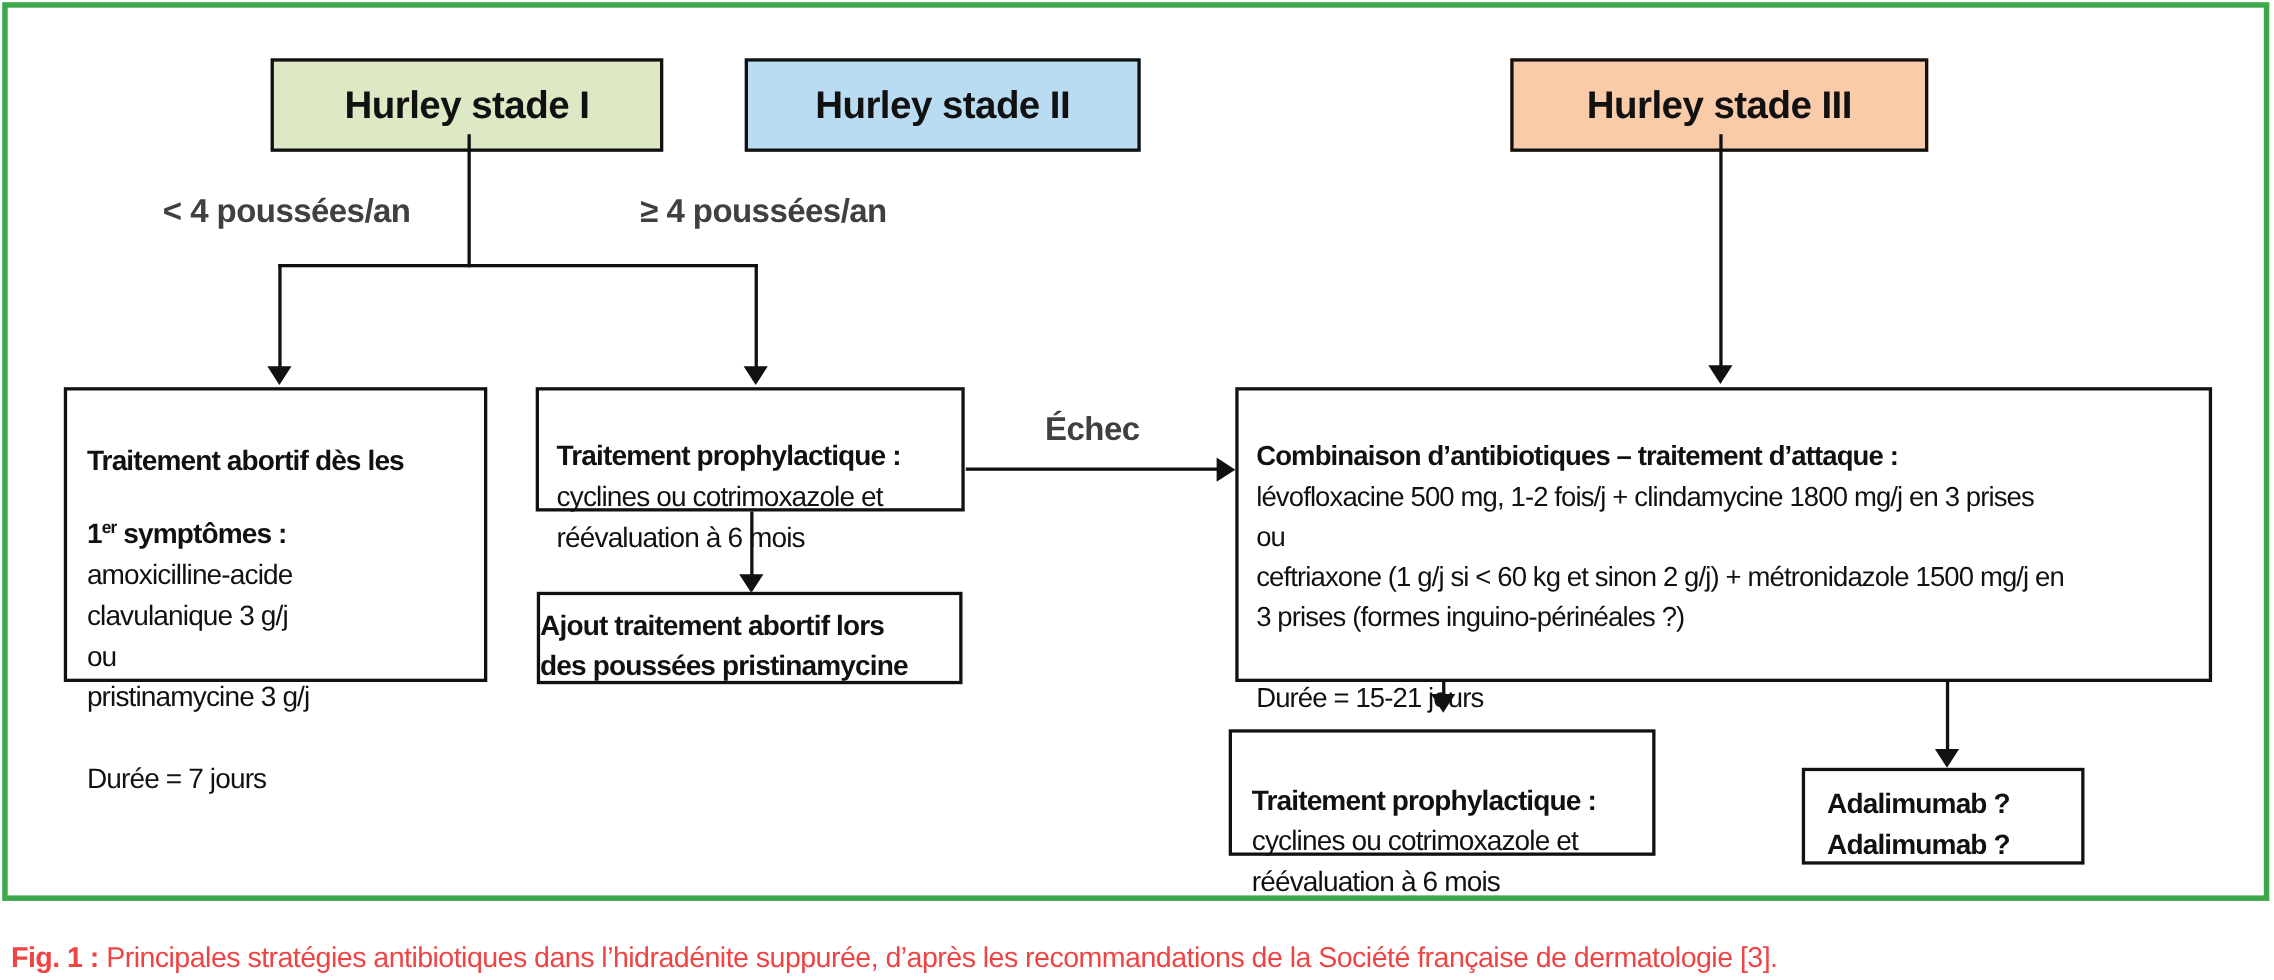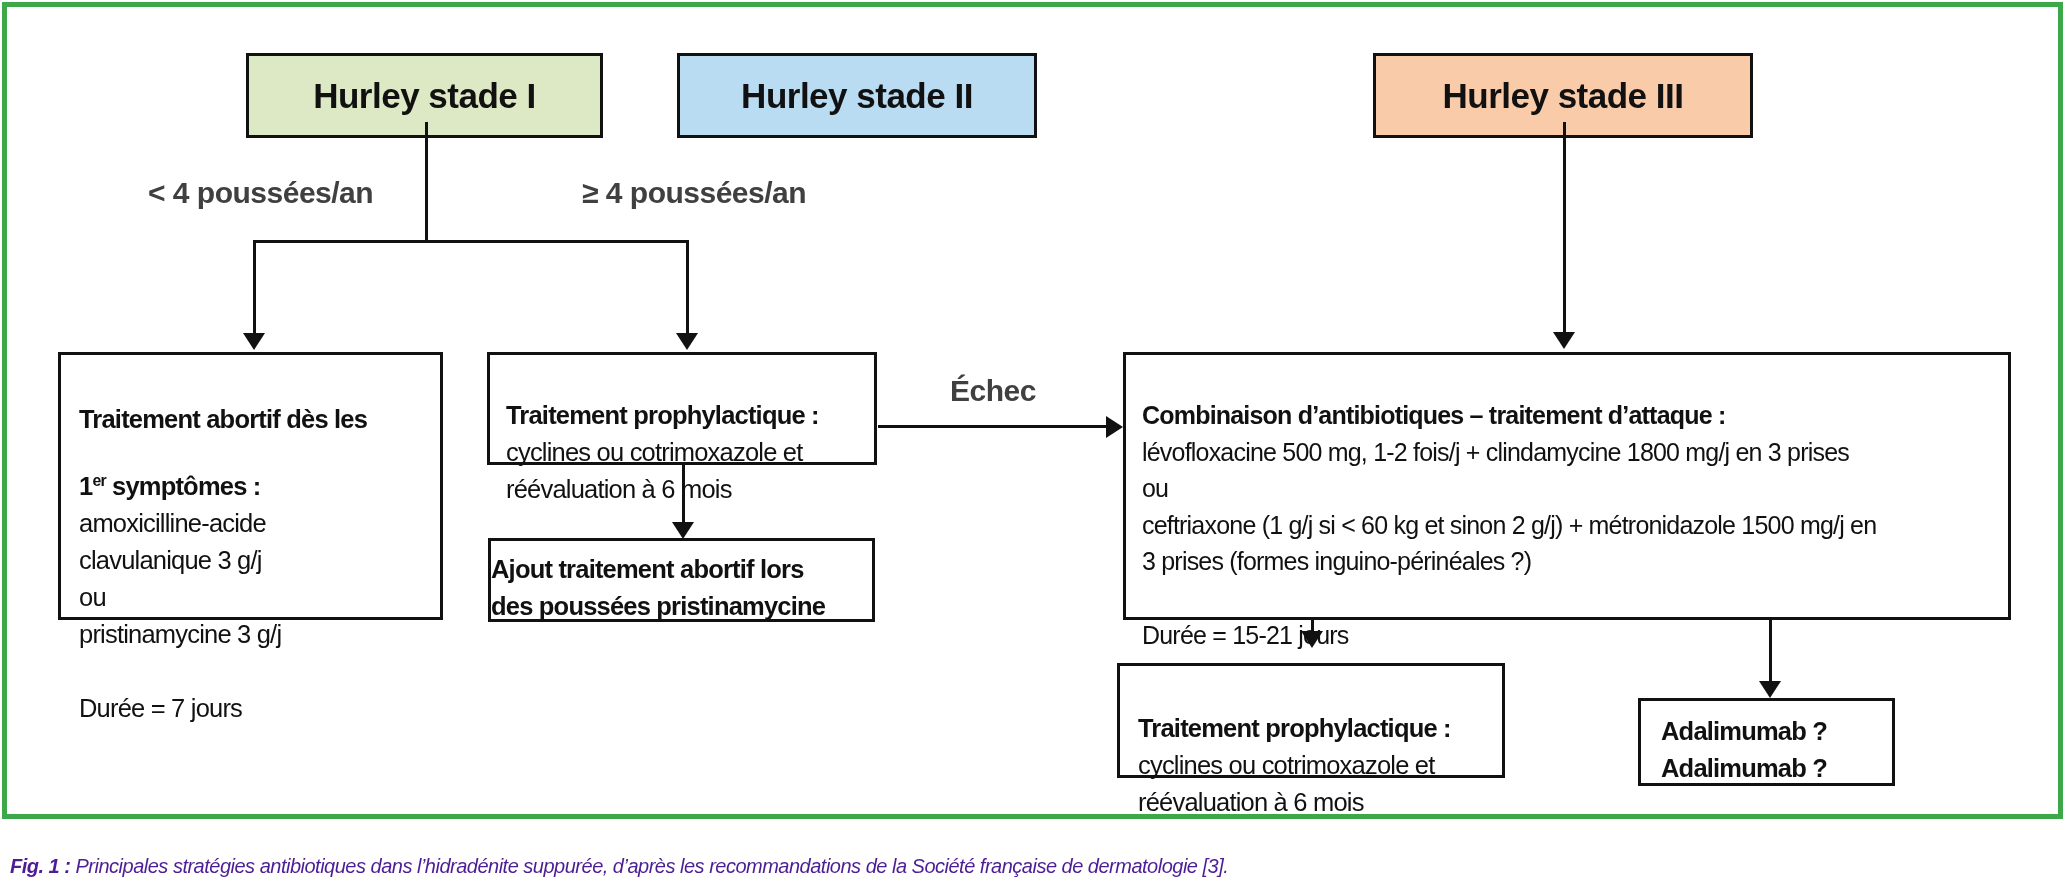--- a/index.html
+++ b/index.html
@@ -54,22 +54,22 @@
                border-top:11px solid transparent; border-bottom:11px solid transparent;
                border-left:17px solid #111; }
   .a-left   { left:243px; top:333px; }
   .a-right  { left:676px; top:333px; }
   .a-stage3 { left:1553px; top:332px; }
   .a-mid    { left:672px; top:522px; }
   .a-bigL   { left:1301px; top:631px; }
   .a-bigR   { left:1759px; top:681px; }
   .a-echec  { left:1106px; top:416px; }
 
-  .caption { position:absolute; left:10px; top:855px; font-size:20px; letter-spacing:-0.5px;
-             white-space:nowrap; color:#4c1d95;font-style:italic; }
+  .caption { position:absolute; left:10px; top:855px; font-size:26px; letter-spacing:-0.5px;
+             white-space:nowrap; color:#ef4444; }
   .caption .cap-prefix { font-weight:bold; }
 </style>
 </head>
 <body>
 
 <div id="canvas">
 
   <div class="frame"></div>
 
   <div class="stage stage-1">

